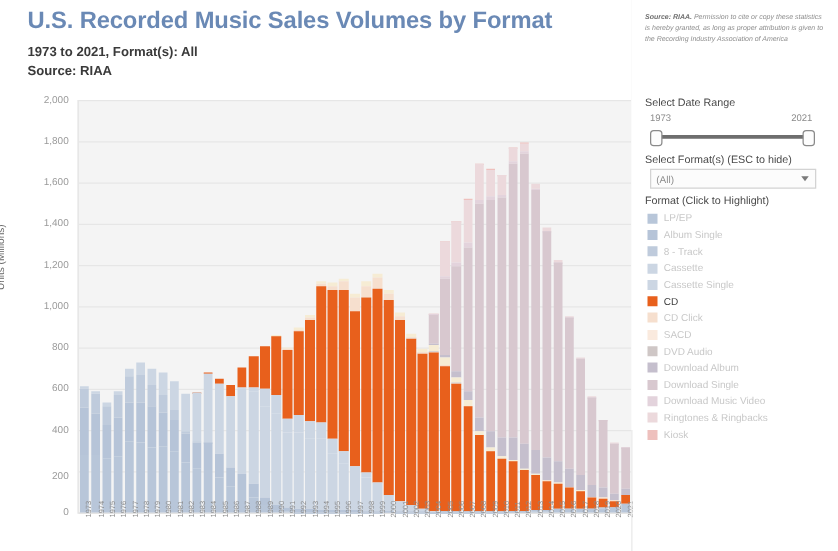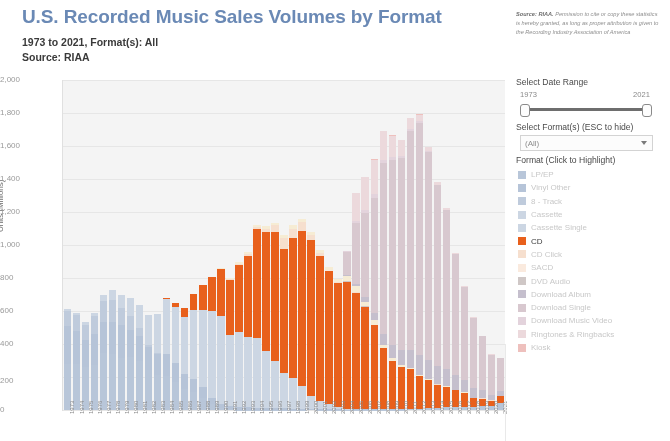--- a/index.html
+++ b/index.html
@@ -41,21 +41,21 @@
   #axis-baseline {
     position:absolute; left:63px; top:338px; width:442px; height:1px;
     background:#d5d5d5;
   }
   #y-axis-line {
     position:absolute; left:62px; top:8px; width:1px; height:331px;
     background:#e0e0e0;
   }
   .ytick-inner {
     position:absolute; left:0px; width:55px;
-    font-size:8px; color:#9a9a9a; text-align:left;
+    font-size:8px; color:#9a9a9a; text-align:right;
   }
   #ylabel {
     position:absolute; left:-4px; top:160px;
     font-size:8px; color:#6a6a6a;
     transform:rotate(-90deg);
     transform-origin:left top;
     white-space:nowrap;
   }
   .bar-col {
     position:absolute; bottom:0;
@@ -700,21 +700,21 @@
   </div>
 
   <div id="legend-title">Format (Click to Highlight)</div>
   <div id="legend-list">
       <div class="legend-item">
         <div class="legend-swatch" style="background: rgb(184, 198, 217);"></div>
         <div class="legend-text">LP/EP</div>
       </div>
       <div class="legend-item">
         <div class="legend-swatch" style="background: rgb(182, 196, 216);"></div>
-        <div class="legend-text">Vinyl Other</div>
+        <div class="legend-text">Album Single</div>
       </div>
       <div class="legend-item">
         <div class="legend-swatch" style="background: rgb(191, 203, 220);"></div>
         <div class="legend-text">8 - Track</div>
       </div>
       <div class="legend-item">
         <div class="legend-swatch" style="background: rgb(204, 214, 227);"></div>
         <div class="legend-text">Cassette</div>
       </div>
       <div class="legend-item">

